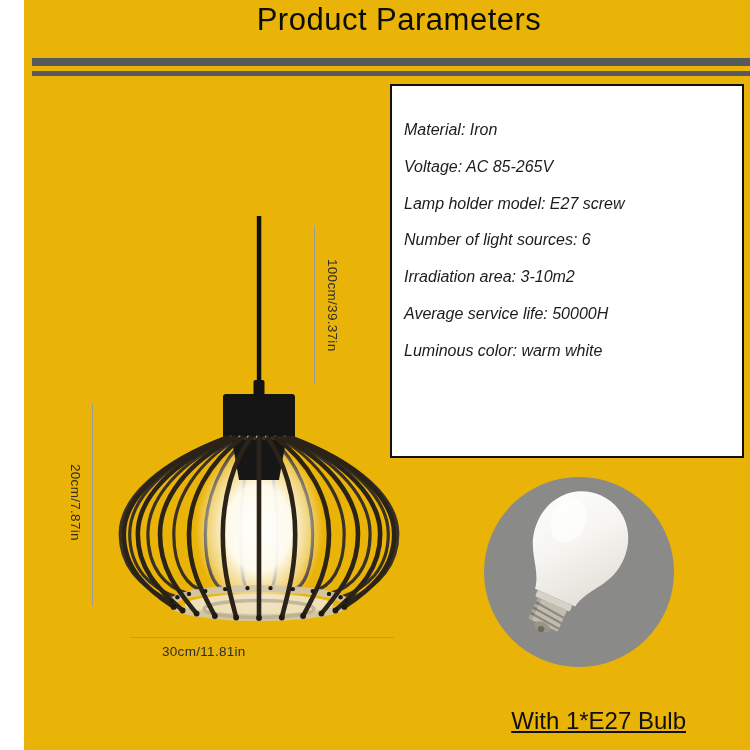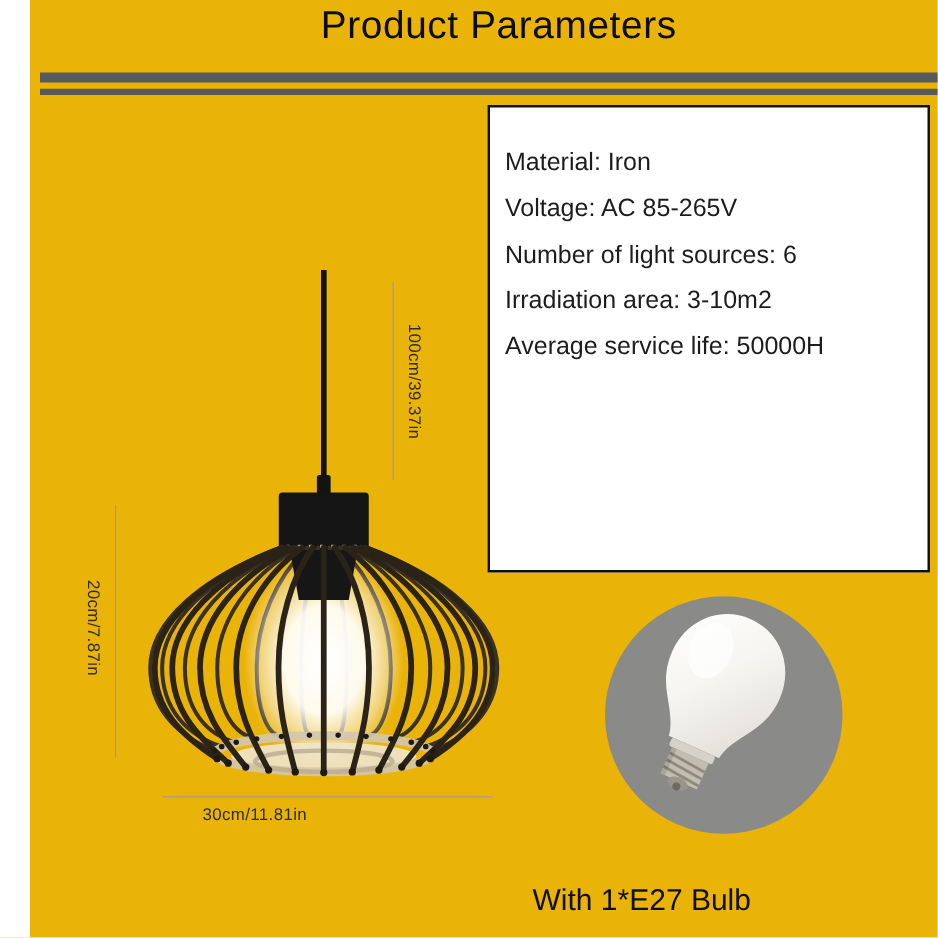--- a/index.html
+++ b/index.html
@@ -12,21 +12,21 @@
     font-size:31px;font-weight:400;color:#0c0c0c;letter-spacing:0.5px;
   }
   .divider{position:absolute;left:8px;right:8px;background:var(--c-divider,#58595b);}
   .divider.bar1{top:58px;height:8px;}
   .divider.bar2{top:71px;height:5px;}
   .spec-panel{
     position:absolute;left:366px;top:84px;width:354px;height:374px;
     border:2px solid #101010;background:#ffffff;box-sizing:border-box;
     padding:26px 8px 0 12px;
   }
-  .spec-row{font-size:20px;line-height:36.8px;color:#1c1c1c;white-space:nowrap;}
+  .spec-row{font-size:16px;line-height:36.8px;color:#1c1c1c;white-space:nowrap;font-style:italic;}
   .lamp-svg{position:absolute;left:58px;top:210px;width:350px;height:440px;}
   .dim-line-v{position:absolute;width:1px;background:var(--c-dimline,#9c9c9c);}
   .dim-line-h{position:absolute;height:1px;background:var(--c-dimline,#9c9c9c);}
   .dim-label-v{
     position:absolute;writing-mode:vertical-rl;display:flex;
     align-items:center;justify-content:center;
     font-size:13.5px;color:#2d2d2d;letter-spacing:0.3px;
   }
   .dim-label-h{
     position:absolute;font-size:13.5px;color:#2d2d2d;letter-spacing:0.3px;
@@ -35,40 +35,42 @@
   #label-cord{left:297px;top:223px;width:22px;height:164px;}
   #line-height{left:68px;top:404px;height:202px;}
   #label-height{left:41px;top:402px;width:20px;height:200px;}
   #line-width{left:106px;top:637px;width:264px;}
   #label-width{left:138px;top:644px;width:200px;}
   .bulb-badge{
     position:absolute;left:460px;top:477px;width:190px;height:190px;
     border-radius:50%;background:var(--c-circle,#8a8a88);overflow:hidden;
   }
   .footer-caption{
-    position:absolute;left:402px;top:707px;width:260px;text-align:left;
-    font-size:24px;color:#101010;
+    position:absolute;left:402px;top:707px;width:260px;text-align:right;
+    font-size:24px;color:#101010;text-decoration:underline;
   }
 </style>
 </head>
 <body>
 
 <div id="screen">
 
   <div class="page-title">Product Parameters</div>
 
   <div class="divider bar1"></div>
   <div class="divider bar2"></div>
 
   <div class="spec-panel">
     <div class="spec-row">Material: Iron</div>
     <div class="spec-row">Voltage: AC 85-265V</div>
+    <div class="spec-row">Lamp holder model: E27 screw</div>
     <div class="spec-row">Number of light sources: 6</div>
     <div class="spec-row">Irradiation area: 3-10m2</div>
     <div class="spec-row">Average service life: 50000H</div>
+    <div class="spec-row">Luminous color: warm white</div>
   </div>
 
   <svg class="lamp-svg" id="lamp-cage-svg" viewBox="0 0 350 440">
     <defs>
       <radialGradient id="glowGrad">
         <stop offset="0%" stop-color="#ffffff" stop-opacity="1"></stop>
         <stop offset="50%" stop-color="#fffef8" stop-opacity="0.95"></stop>
         <stop offset="80%" stop-color="#f8f3e6" stop-opacity="0.5"></stop>
         <stop offset="100%" stop-color="#f8f3e6" stop-opacity="0"></stop>
       </radialGradient>

